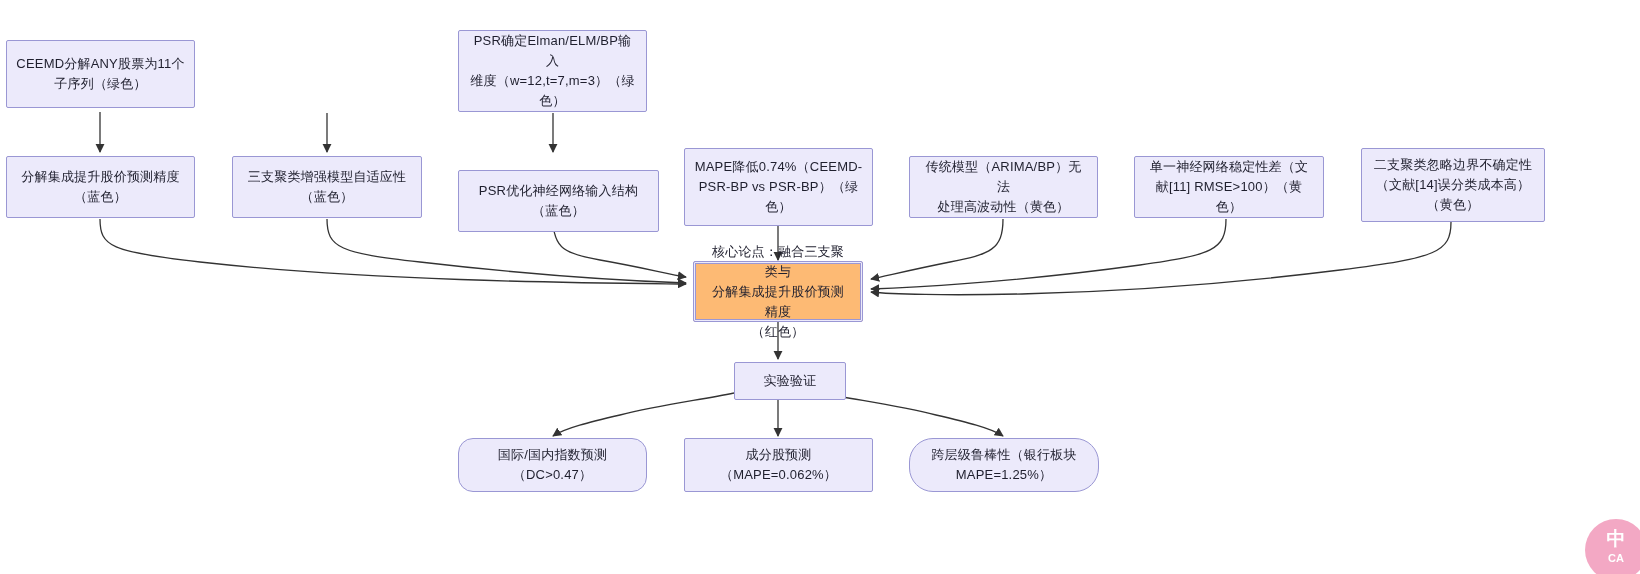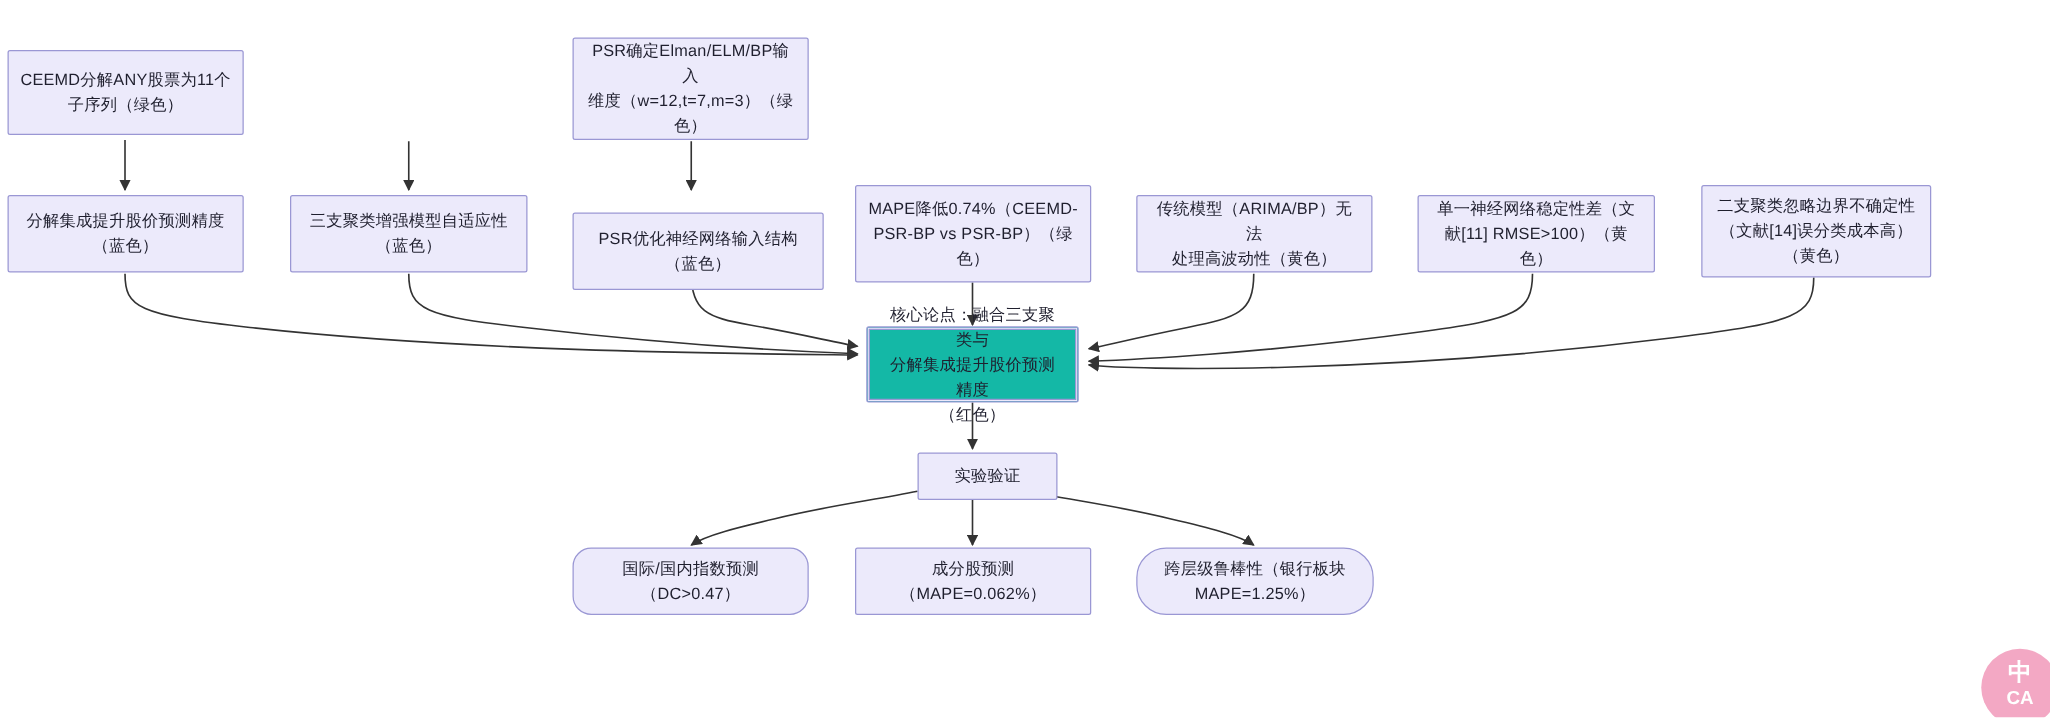--- a/index.html
+++ b/index.html
@@ -34,42 +34,42 @@
     text-align: center;
     color: #1f1f2e;
     font-size: 13px;
     line-height: 20px;
     padding: 4px 9px;
     white-space: pre-line;
     letter-spacing: 0.2px;
   }
   .node.core {
     border: 1px solid #9A97D4;
-    background: #14b8a6;
+    background: #fdba74;
     box-shadow: inset 0 0 0 1px #ECEAFB, inset 0 0 0 2px #9A97D4;
     padding: 4px 14px;
   }
   .watermark {
     position: absolute;
     width: 62px;
     height: 62px;
     border-radius: 50%;
     background: #F3A8C4;
     display: flex;
     align-items: center;
     justify-content: center;
     color: #ffffff;
     font-size: 19px;
     line-height: 19px;
     font-weight: bold;
     overflow: hidden;
     letter-spacing: 0;
   }
   .wm-inner { transform: translateY(-2px); text-align: center; }
-  .wm-sub { font-size: 15px; display: block; margin-top: 1px; }
+  .wm-sub { font-size: 11px; display: block; margin-top: 1px; }
 </style>
 </head>
 <body>
 
 <div id="canvas">
 
   <svg id="edge-layer" viewBox="0 0 1640 574">
     <defs>
       <marker id="arrow" viewBox="0 0 10 10" refX="9" refY="5" markerWidth="7" markerHeight="7" orient="auto-start-reverse">
         <path d="M 0 0 L 10 5 L 0 10 z" fill="#333333"></path>

